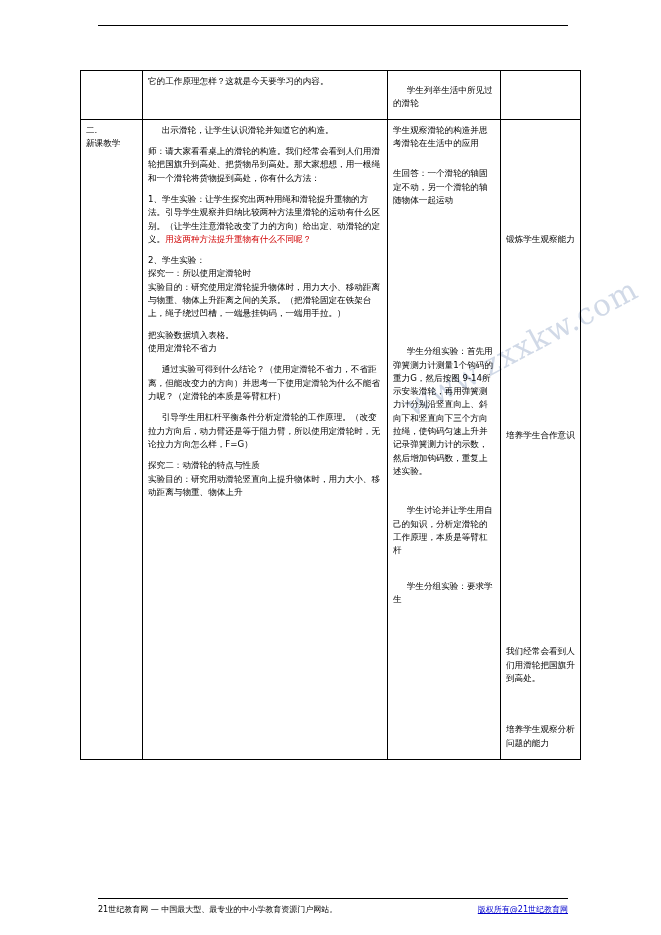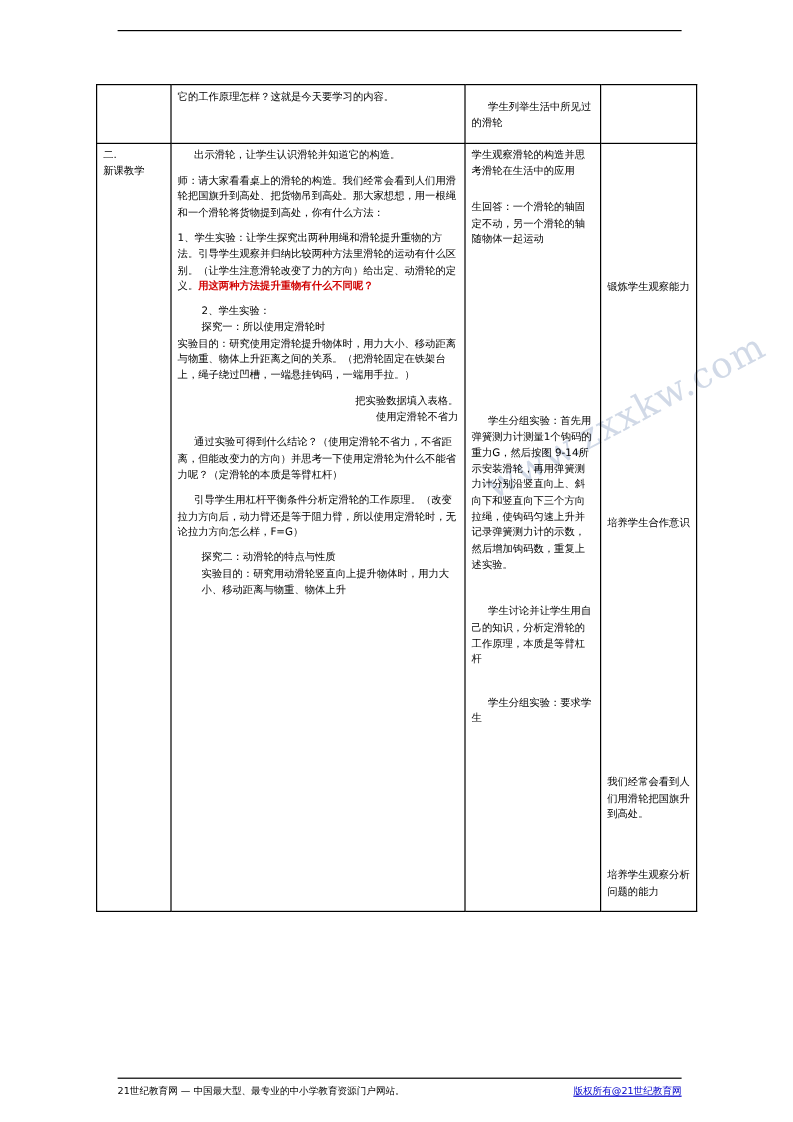--- a/index.html
+++ b/index.html
@@ -7,24 +7,24 @@
   .page{position:relative;width:661px;height:935px;background:#fff;}
   .top-rule{position:absolute;left:98px;top:25px;width:470px;height:0;border-top:1px solid #000;}
   table.doc{position:absolute;left:80px;top:70px;width:500px;border-collapse:collapse;table-layout:fixed;}
   table.doc td{border:1px solid #000;vertical-align:top;padding:4px 5px 8px 5px;font-size:8.6px;line-height:1.55;}
   .c1{width:62px;}
   .c2{width:245px;}
   .c3{width:113px;}
   .c4{width:80px;font-family:Liberation Mono, monospace;}
   .ind{text-indent:1.6em;}
   .blk{margin:0 0 8px 0;}
-  .blk.tight{margin-bottom:0;margin-left:20px;}
+  .blk.tight{margin-bottom:0;}
   .gap{height:9px;}
-  .red{color:#d00000;font-weight:bold;}
-  .center{text-align:right;}
+  .red{color:#d00000;}
+  .center{text-align:left;}
   .cell-stack > div:last-child{margin-bottom:0;}
   .footer{position:absolute;left:0;top:898px;width:661px;}
   .footer-line{position:absolute;left:98px;top:0;width:470px;height:0;border-top:1px solid #000;}
   .footer-text{position:absolute;left:98px;top:6px;width:470px;font-size:8px;display:flex;justify-content:space-between;align-items:center;}
   .footer-left{color:#000;}
   .footer-right{color:#0000cc;text-decoration:underline;}
   .watermark{position:absolute;left:392px;top:330px;font-family:"DejaVu Serif","Liberation Serif",serif;font-size:30px;color:#cfd8e6;transform:rotate(-28deg);letter-spacing:1px;pointer-events:none;white-space:nowrap;opacity:.95;}
 </style>
 </head>
 <body>

